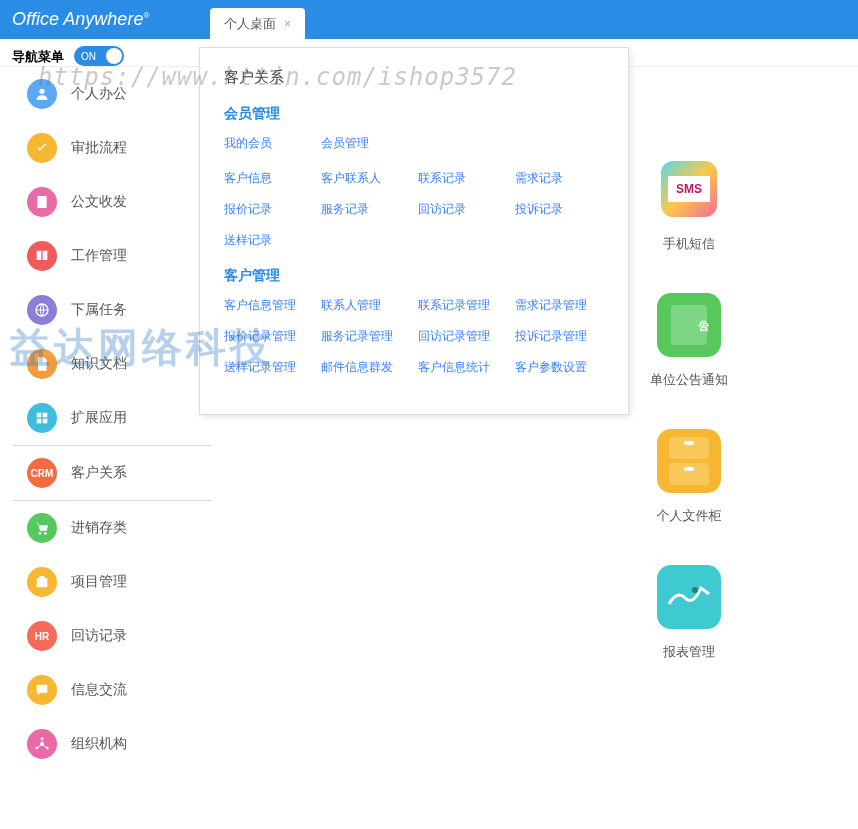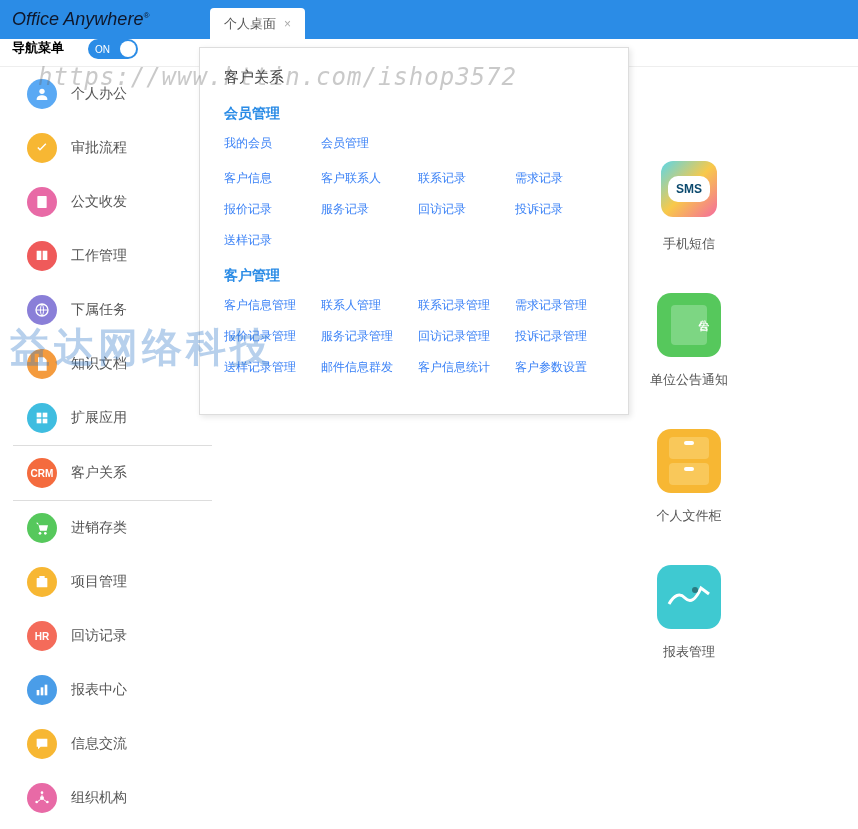--- a/index.html
+++ b/index.html
@@ -1,26 +1,26 @@
 <!DOCTYPE html>
 <html><head>
 <meta charset="utf-8">
 <style>
 * { margin: 0; padding: 0; box-sizing: border-box; font-family: "Microsoft YaHei", Arial, sans-serif; }
 body { width: 858px; height: 829px; overflow: hidden; background: #fff; position: relative; }
 
 .header { height: 39px; background: #2b8ce6; display: flex; align-items: center; padding-left: 12px; }
-.logo { color: #0f172a; font-size: 18px; font-style: italic; font-weight: 500; }
+.logo { color: #ffffff; font-size: 18px; font-style: italic; font-weight: 500; }
 .logo sup { font-size: 8px; }
 
 .tab-bar { position: absolute; top: 8px; left: 210px; display: flex; }
 .tab { background: #fff; border-radius: 4px 4px 0 0; padding: 7px 14px; font-size: 13px; color: #555; display: flex; align-items: center; gap: 8px; }
 .tab-close { color: #aaa; font-size: 12px; cursor: pointer; }
 
-.toolbar { height: 28px; display: flex; align-items: flex-start; padding: 0 12px; gap: 24px; border-bottom: 1px solid #eee; }
+.toolbar { height: 28px; display: flex; align-items: flex-end; padding: 0 12px; gap: 10px; border-bottom: 1px solid #eee; }
 .nav-label { font-size: 13px; font-weight: 600; }
 .toggle { width: 50px; height: 20px; background: #2b8ce6; border-radius: 10px; position: relative; display: flex; align-items: center; }
 .toggle-text { color: #fff; font-size: 10px; margin-left: 7px; }
 .toggle-knob { position: absolute; right: 2px; width: 16px; height: 16px; background: #fff; border-radius: 50%; }
 
 .sidebar { position: absolute; top: 67px; left: 13px; width: 199px; height: 762px; overflow-y: auto; }
 .menu-item { display: flex; align-items: center; padding: 12px 14px; gap: 14px; cursor: pointer; font-size: 14px; color: #555; }
 .menu-item.active { background: #fff; border: 1px solid #ddd; border-left: none; border-right: none; }
 .menu-icon { width: 30px; height: 30px; border-radius: 50%; display: flex; align-items: center; justify-content: center; flex-shrink: 0; }
 .menu-icon svg { width: 16px; height: 16px; fill: #fff; }
@@ -149,30 +149,20 @@
           <rect x="8" y="3" width="8" height="4"></rect>
         </svg>
       </div>
       <span>项目管理</span>
     </div>
     <div class="menu-item">
       <div class="menu-icon" style="background: rgb(244, 107, 90);">
         <span>HR</span>
       </div>
       <span>回访记录</span>
-    </div>
-    <div class="menu-item">
-      <div class="menu-icon" style="background: rgb(74, 157, 232);">
-        <svg viewBox="0 0 24 24">
-          <rect x="4" y="12" width="4" height="8"></rect>
-          <rect x="10" y="8" width="4" height="12"></rect>
-          <rect x="16" y="4" width="4" height="16"></rect>
-        </svg>
-      </div>
-      <span>报表中心</span>
     </div>
     <div class="menu-item">
       <div class="menu-icon" style="background: rgb(247, 183, 51);">
         <svg viewBox="0 0 24 24">
           <path d="M4 4h16v12H10l-4 4v-4H4z"></path>
         </svg>
       </div>
       <span>信息交流</span>
     </div>
     <div class="menu-item">
@@ -229,21 +219,21 @@
         <div class="flyout-link">客户参数设置</div>
       </div>
     </div>
   </div>
 
 <div class="content">
   <div class="app-grid" id="appgrid">
       <div class="app-item">
         <div class="app-icon">
           <div style="width:56px;height:56px;border-radius:12px;background:linear-gradient(135deg,#5bd6e8,#f8c94a,#f46b9e);display:flex;align-items:center;justify-content:center;">
-            <div style="background:#fff;border-radius:10px;padding:6px 8px;color:#0c4a6e;font-weight:bold;font-size:12px;">SMS</div>
+            <div style="background:#fff;border-radius:0;padding:6px 8px;color:#be185d;font-weight:bold;font-size:12px;">SMS</div>
           </div>
         </div>
         <div class="app-label">手机短信</div>
       </div>
       <div class="app-item">
         <div class="app-icon">
           <div style="width:64px;height:64px;border-radius:14px;background:#56c85c;display:flex;align-items:center;justify-content:center;">
             <div style="width:36px;height:40px;background:#7dd683;border-radius:4px;position:relative;">
               <div style="position:absolute;top:6px;right:-4px;color:#fff;font-size:11px;writing-mode:vertical-rl;">公告</div>
             </div>

